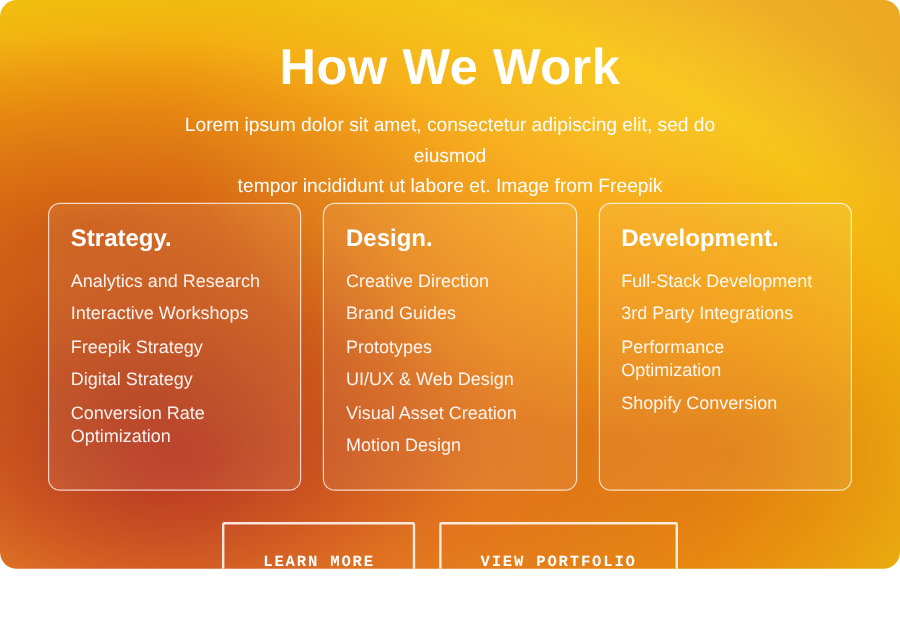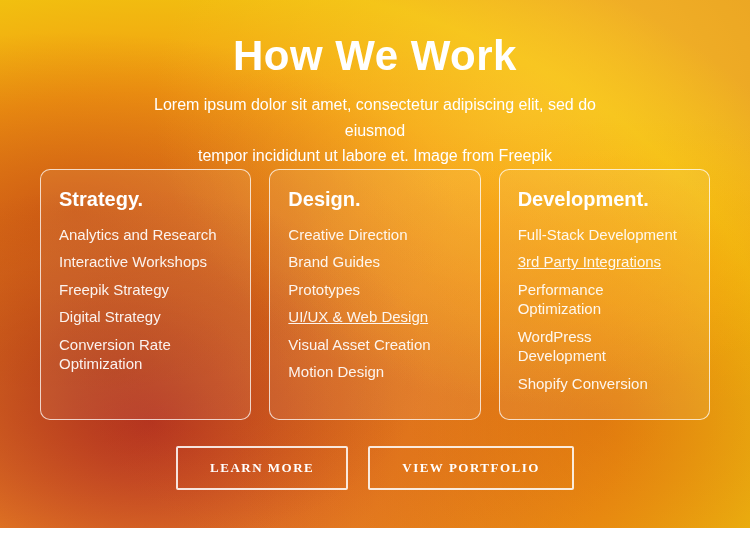--- a/index.html
+++ b/index.html
@@ -10,24 +10,25 @@
 
     body {
       width: 750px;
       height: 534px;
       overflow: hidden;
       font-family: 'Georgia', serif;
     }
 
     .background {
       width: 750px;
-      height: 528px;
+      height: 474px;
       position: relative;
       background: radial-gradient(ellipse at 20% 80%, #c0392b 0%, #e67e22 30%, #f39c12 55%, #f1c40f 75%, #e8a020 90%);
       overflow: hidden;
+      border-radius: 14px;
     }
 
     .background::before {
       content: '';
       position: absolute;
       top: 0; left: 0; right: 0; bottom: 0;
       background:
         radial-gradient(ellipse at 70% 20%, rgba(255,200,50,0.6) 0%, transparent 50%),
         radial-gradient(ellipse at 10% 40%, rgba(180,50,10,0.5) 0%, transparent 40%),
         radial-gradient(ellipse at 80% 80%, rgba(200,80,10,0.4) 0%, transparent 45%),
@@ -100,38 +101,37 @@
       font-size: 15px;
       color: rgba(255, 255, 255, 0.92);
       margin-bottom: 8px;
       font-family: Arial, sans-serif;
       line-height: 1.3;
       text-decoration: none;
       display: block;
     }
 
     .card-item.underline {
-      text-decoration: underline;
     }
 
     .buttons-row {
       display: flex;
       gap: 20px;
     }
 
     .btn {
-      padding: 12px 32px;
+      padding: 24px 32px;
       border: 2px solid rgba(255, 255, 255, 0.85);
       background: transparent;
       color: #ffffff;
       font-size: 13px;
       font-weight: 700;
       letter-spacing: 1.5px;
       cursor: pointer;
-      font-family: Liberation Serif, serif;
+      font-family: Liberation Mono, monospace;
       border-radius: 2px;
       text-transform: uppercase;
     }
   </style>
 </head>
 <body>
 
 <div class="background">
   <div class="content">
 
@@ -161,21 +161,20 @@
         <span class="card-item underline">UI/UX &amp; Web Design</span>
         <span class="card-item">Visual Asset Creation</span>
         <span class="card-item">Motion Design</span>
       </div>
 
       <div class="card">
         <div class="card-title">Development.</div>
         <span class="card-item">Full-Stack Development</span>
         <span class="card-item underline">3rd Party Integrations</span>
         <span class="card-item">Performance Optimization</span>
-        <span class="card-item">WordPress Development</span>
         <span class="card-item">Shopify Conversion</span>
       </div>
     </div>
 
     <div class="buttons-row">
       <button class="btn">LEARN MORE</button>
       <button class="btn">VIEW PORTFOLIO</button>
     </div>
 
   </div>

